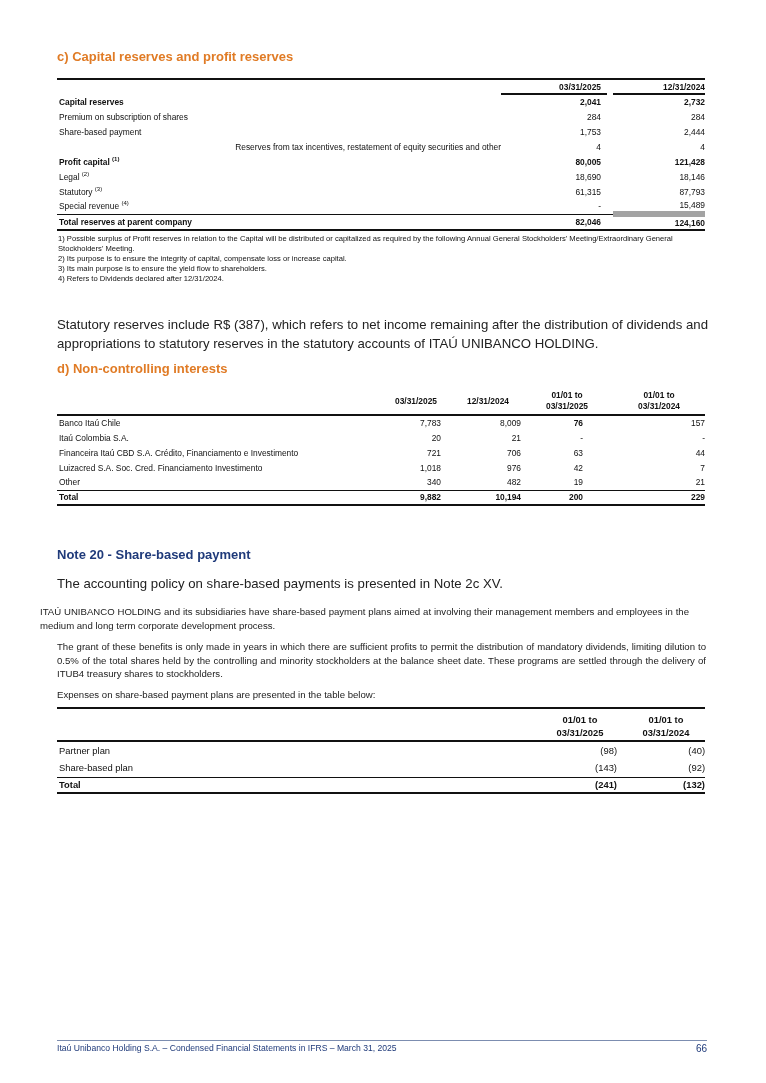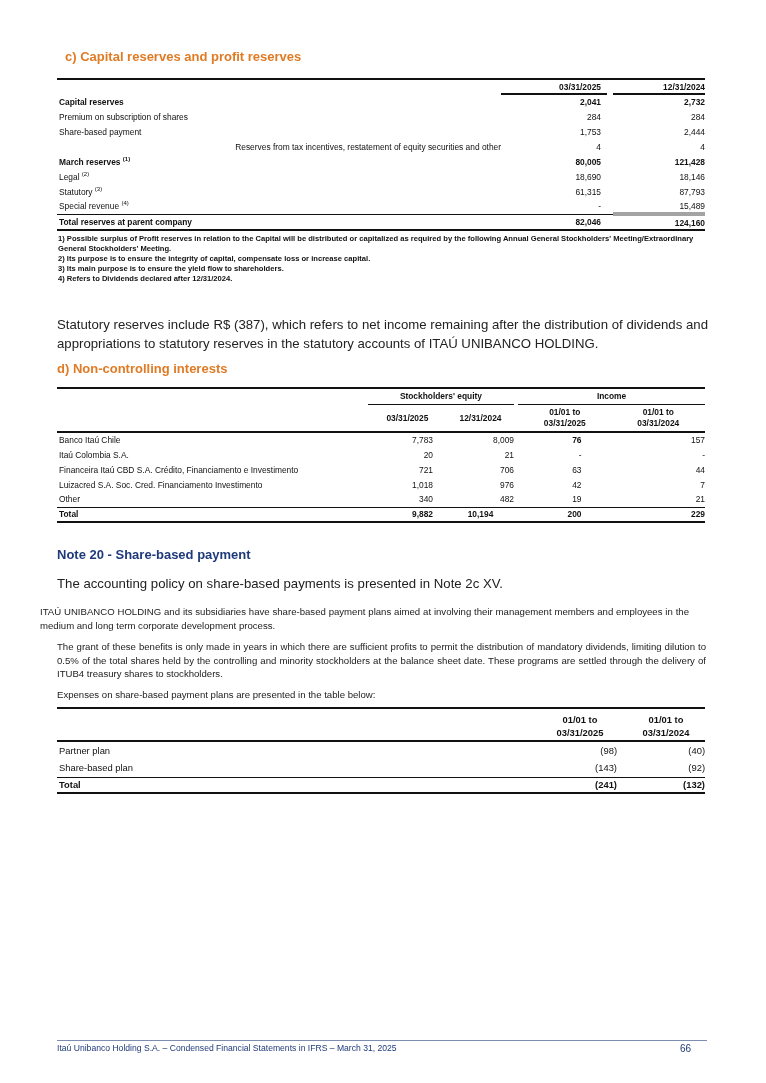--- a/index.html
+++ b/index.html
@@ -16,21 +16,21 @@
   .thick-top { border-top: 2px solid #111; }
   .thick-bottom { border-bottom: 2px solid #111; }
   .foot { font-size: 7.6px; line-height: 10px; color: #111; }
   sup { font-size: 6px; vertical-align: super; line-height: 0; }
   .footer-line { border-top: 1px solid #7c8db0; }
   .footer-text { color: #1f3a7a; font-size: 8.6px; }
 </style>
 </head>
 <body>
 
-<div class="abs h-orange" style="left:57px; top:49px;margin-left:8px;">c) Capital reserves and profit reserves</div>
+<div class="abs h-orange" style="left:57px; top:49px;">c) Capital reserves and profit reserves</div>
 
 <table class="abs" style="left:57px; top:78px; width:648px;">
   <tbody>
       <tr style="height:15px;">
     <td class="thick-top" style="width:444px;"></td>
     <td class="thick-top num b" style="width:100px; padding-right:6px; border-bottom:2px solid #111;">03/31/2025</td>
     <td class="thick-top" style="width:6px;"></td>
     <td class="thick-top num b" style="width:92px; border-bottom:2px solid #111;">12/31/2024</td>
   </tr>
   </tbody>
@@ -53,21 +53,21 @@
         <td></td>
         <td class="num">2,444</td>
       </tr>
       <tr style="height: 15px;">
         <td class="" style="padding-left:2px;text-align:right;"><span>Reserves from tax incentives, restatement of equity securities and other</span></td>
         <td class="num" style="padding-right:6px;">4</td>
         <td></td>
         <td class="num">4</td>
       </tr>
       <tr style="height: 15px;">
-        <td class=" b" style="padding-left:2px;"><span>March reserves</span> <sup>(1)</sup></td>
+        <td class=" b" style="padding-left:2px;"><span>Profit capital</span> <sup>(1)</sup></td>
         <td class="num b" style="padding-right:6px;">80,005</td>
         <td></td>
         <td class="num b">121,428</td>
       </tr>
       <tr style="height: 15px;">
         <td class="" style="padding-left:2px;"><span>Legal</span> <sup>(2)</sup></td>
         <td class="num" style="padding-right:6px;">18,690</td>
         <td></td>
         <td class="num">18,146</td>
       </tr>
@@ -82,44 +82,38 @@
         <td class="num" style="padding-right:6px;">-</td>
         <td></td>
         <td class="num">15,489</td>
       </tr>
     </tbody>
   <tbody>
       <tr style="height:16px;">
     <td class="b thick-bottom" style="border-top:1px solid #111; padding-left:2px;">Total reserves at parent company</td>
     <td class="num b thick-bottom" style="border-top:1px solid #111; padding-right:6px;">82,046</td>
     <td class="thick-bottom" style="border-top:1px solid #111;"></td>
-    <td class="num b thick-bottom" style="border-top:4px solid #a3a3a3;">124,160</td>
+    <td class="num b thick-bottom" style="border-top:6px solid #a3a3a3;">124,160</td>
   </tr>
 </tbody>
   </table>
 
-<div class="abs foot" style="left:58px; top:234px; width:648px;font-weight:bold;">
+<div class="abs foot" style="left:58px; top:234px; width:648px;">
   <div>1) Possible surplus of Profit reserves in relation to the Capital will be distributed or capitalized as required by the following Annual General Stockholders' Meeting/Extraordinary General Stockholders' Meeting.</div>
   <div>2) Its purpose is to ensure the integrity of capital, compensate loss or increase capital.</div>
   <div>3) Its main purpose is to ensure the yield flow to shareholders.</div>
   <div>4) Refers to Dividends declared after 12/31/2024.</div>
 </div>
 
 <div class="abs para-big" style="left:57px; top:315px; width:651px;">Statutory reserves include R$ (387), which refers to net income remaining after the distribution of dividends and appropriations to statutory reserves in the statutory accounts of ITAÚ UNIBANCO HOLDING.</div>
 
 <div class="abs h-orange" style="left:57px; top:361px;">d) Non-controlling interests</div>
 
 <table class="abs" style="left:57px; top:387px; width:648px;">
   <tbody>
-      <tr style="height:16px;">
-    <td class="thick-top" style="width:306px;"></td>
-    <td class="thick-top b" colspan="2" style="text-align:center; border-bottom:1px solid #111;">Stockholders' equity</td>
-    <td class="thick-top" style="width:4px;"></td>
-    <td class="thick-top b" colspan="2" style="text-align:center; border-bottom:1px solid #111;">Income</td>
-  </tr>
   <tr style="height:28px;">
     <td style="border-bottom:2px solid #111;"></td>
     <td class="b" style="width:78px; text-align:center; border-bottom:2px solid #111;">03/31/2025</td>
     <td class="b" style="width:66px; text-align:center; border-bottom:2px solid #111;">12/31/2024</td>
     <td style="border-bottom:2px solid #111;"></td>
     <td class="b" style="width:92px; text-align:center; border-bottom:2px solid #111; line-height:11px;"><span>01/01 to</span><br><span>03/31/2025</span></td>
     <td class="b" style="width:92px; text-align:center; border-bottom:2px solid #111; line-height:11px;"><span>01/01 to</span><br><span>03/31/2024</span></td>
   </tr>
   </tbody>
     <tbody id="d-rows">
@@ -161,21 +155,21 @@
         <td class="num">482</td>
         <td></td>
         <td class="num" style="padding-right:30px;">19</td>
         <td class="num">21</td>
       </tr>
     </tbody>
   <tbody>
       <tr style="height:15px;">
     <td class="b thick-bottom" style="border-top:1px solid #111; padding-left:2px;">Total</td>
     <td class="num b thick-bottom" style="border-top:1px solid #111; padding-right:14px;">9,882</td>
-    <td class="num b thick-bottom" style="border-top:1px solid #111;text-align:center;">10,194</td>
+    <td class="num b thick-bottom" style="border-top:1px solid #111;">10,194</td>
     <td class="thick-bottom" style="border-top:1px solid #111;"></td>
     <td class="num b thick-bottom" style="border-top:1px solid #111; padding-right:30px;">200</td>
     <td class="num b thick-bottom" style="border-top:1px solid #111;">229</td>
   </tr>
 </tbody>
   </table>
 
 <div class="abs h-blue" style="left:57px; top:547px;">Note 20 - Share-based payment</div>
 <div class="abs para-big" style="left:57px; top:574px; width:651px;">The accounting policy on share-based payments is presented in Note 2c XV.</div>
 <div class="abs para-small" style="left:40px; top:605px; width:649px;">ITAÚ UNIBANCO HOLDING and its subsidiaries have share-based payment plans aimed at involving their management members and employees in the medium and long term corporate development process.</div>
@@ -206,13 +200,13 @@
       <tr style="height:16px;">
     <td class="b thick-bottom" style="border-top:1px solid #111; padding-left:2px;">Total</td>
     <td class="num b thick-bottom" style="border-top:1px solid #111; padding-right:10px;">(241)</td>
     <td class="num b thick-bottom" style="border-top:1px solid #111;">(132)</td>
   </tr>
 </tbody>
   </table>
 
 <div class="abs footer-line" style="left:57px; top:1040px; width:650px;"></div>
 <div class="abs footer-text" style="left:57px; top:1043px;">Itaú Unibanco Holding S.A. – Condensed Financial Statements in IFRS – March 31, 2025</div>
-<div class="abs footer-text" style="left:664px; top:1043px; width:27px; text-align:right; font-size:10px;">66</div>
+<div class="abs footer-text" style="left:680px; top:1043px; width:27px; text-align:right; font-size:10px;">66</div>
 
 </body></html>

